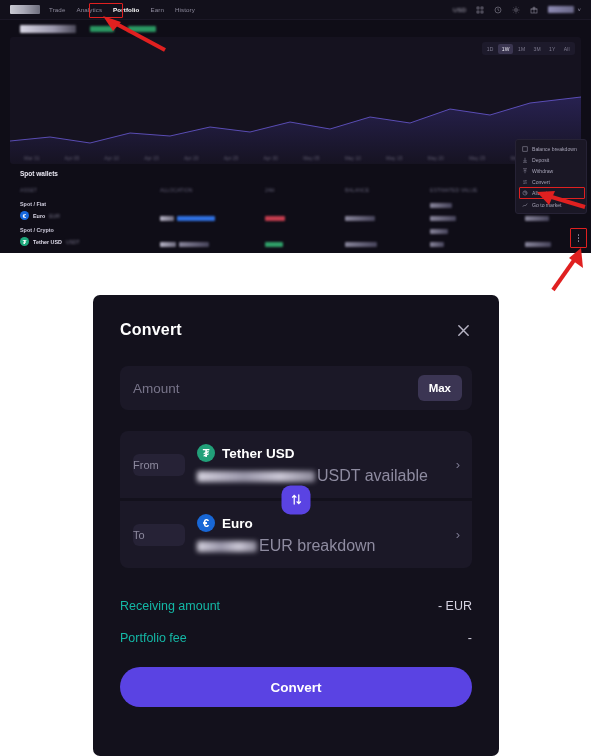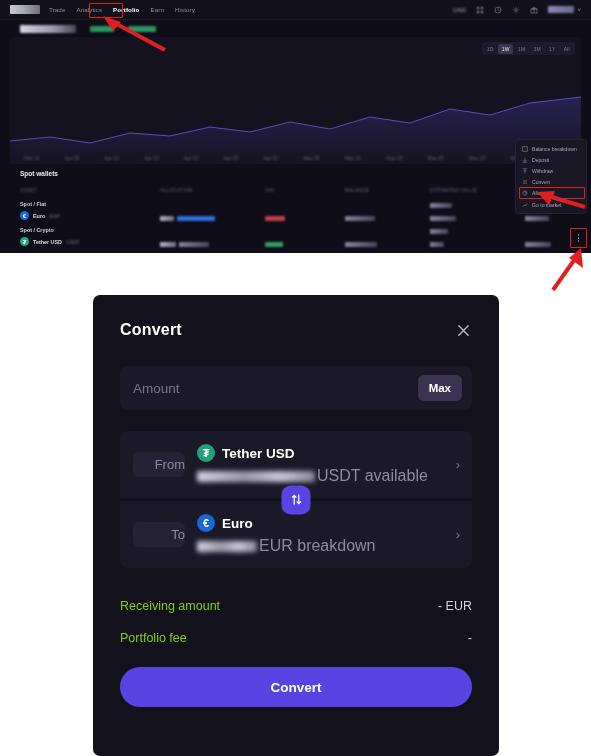--- a/index.html
+++ b/index.html
@@ -199,21 +199,21 @@
 
   .swap-wrap { position: relative; margin-bottom: 22px; }
   .leg {
     background: #1b1827; display: flex; align-items: center;
     padding: 13px 12px 13px 13px; min-height: 67px;
   }
   .leg.from { border-radius: 8px 8px 0 0; }
   .leg.to   { border-radius: 0 0 8px 8px; margin-top: 3px; }
   .leg-tag {
     width: 52px; flex: none; background: #262236; border-radius: 6px;
-    font-size: 13px; color: #8d8a9e; text-align: right; padding: 5px 0;
+    font-size: 11px; color: #8d8a9e; text-align: left; padding: 5px 0;
     margin-right: 12px;
   }
   .leg-main { flex: 1; min-width: 0; }
   .leg-top { display: flex; align-items: center; gap: 7px; margin-bottom: 5px; }
   .leg-coin {
     width: 18px; height: 18px; border-radius: 50%; flex: none;
     display: flex; align-items: center; justify-content: center;
     font-size: 11px; font-weight: bold; color: #ffffff;
   }
   .leg-coin.usdt { background: #22a079; }
@@ -233,21 +233,21 @@
     width: 29px; height: 29px; border-radius: 9px;
     background: #5a43e3; border: none; cursor: pointer;
     display: flex; align-items: center; justify-content: center;
   }
   .swap-btn svg { width: 14px; height: 14px; display: block; }
 
   .info-row {
     display: flex; align-items: center; justify-content: space-between;
     padding: 9px 0; font-size: 12.5px;
   }
-  .info-label { color: #84cc16; }
+  .info-label { color: #14b8a6; }
   .info-val { color: #d6d3e2; }
   .convert-btn {
     width: 100%; height: 40px; border: none; border-radius: 20px;
     background: #5a43e3; color: #ffffff; font-size: 13.5px; font-weight: bold;
     cursor: pointer; margin-top: 13px;
     font-family: "Liberation Sans", sans-serif;
   }
 </style>
 </head>
 <body>

